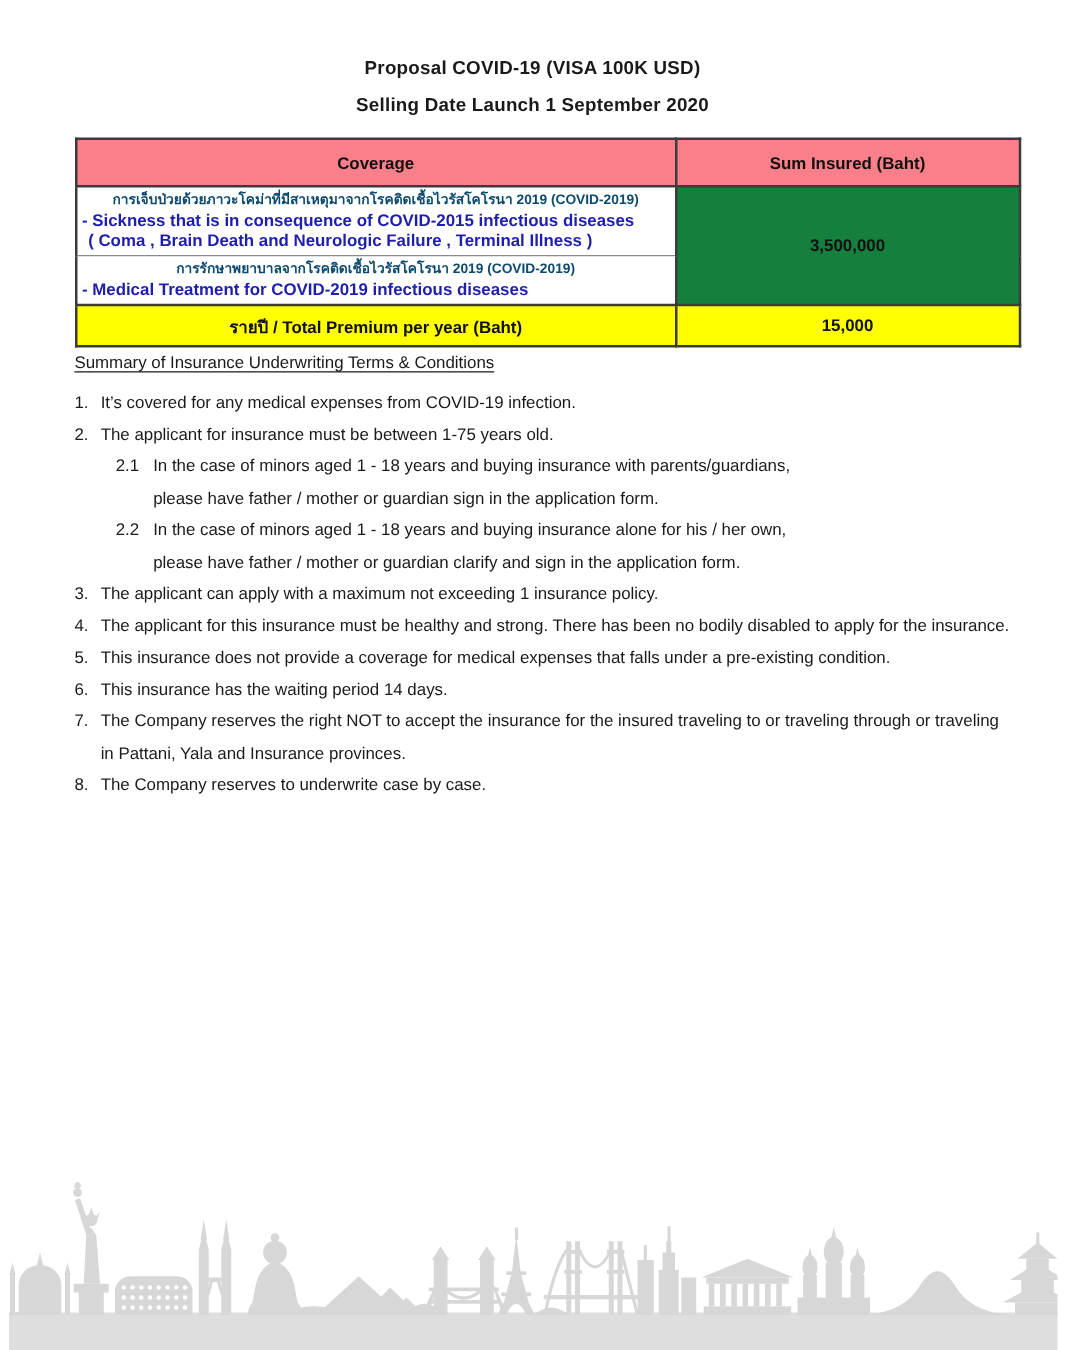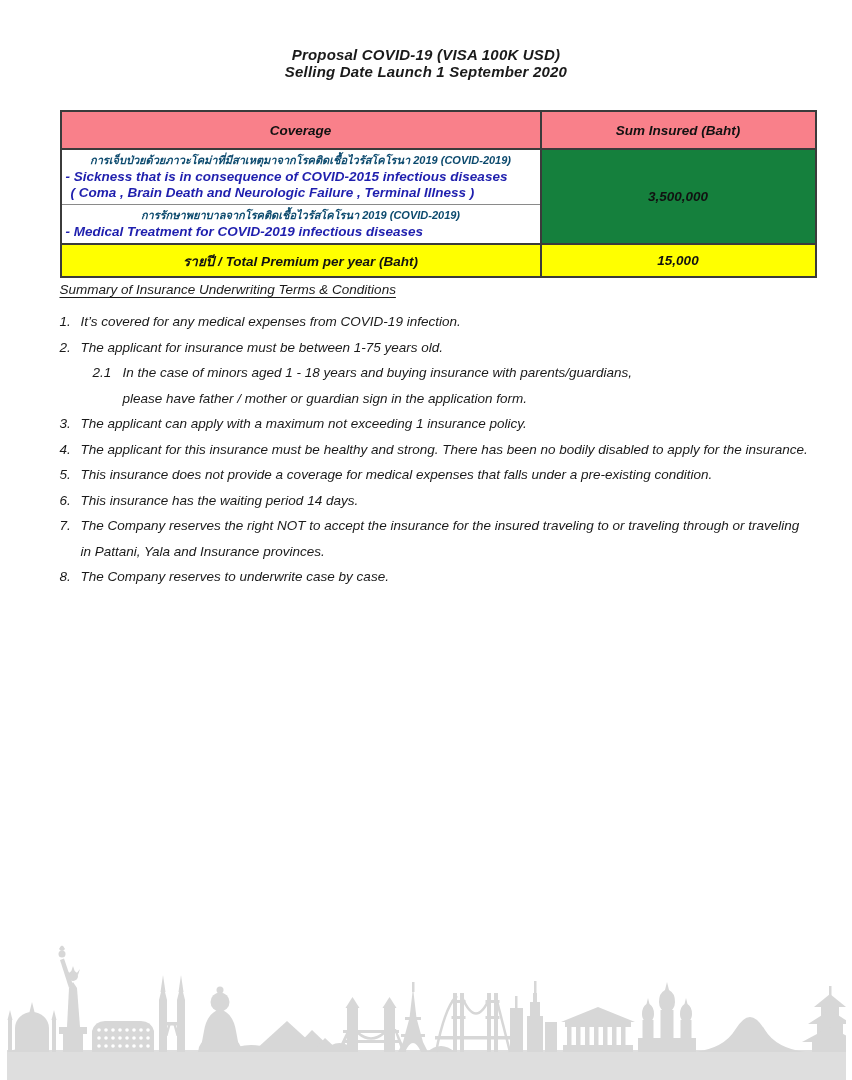--- a/index.html
+++ b/index.html
@@ -1,24 +1,24 @@
 <!DOCTYPE html>
 <html style="--header-pink: #f9808a; --premium-yellow: #ffff00; --english-blue: #1f1fae; --text-black: #1a1a1a; --table-border: #3b3b3b; --silhouette-gray: #d7d7d7; --ground-gray: #dedede;"><head>
 <meta charset="utf-8">
 <style>
   html,body { margin:0; padding:0; background:#ffffff; }
   .page {
     position:relative; width:839px; height:1080px; margin:0 auto;
     background:#ffffff; overflow:hidden;
-    font-family:"Liberation Sans", sans-serif; color:var(--text-black,#1a1a1a);font-style:italic;
+    font-family:"Liberation Sans", sans-serif; color:var(--text-black,#1a1a1a);
   }
   
   .titles { text-align:center; padding-top:46px; }
   .title-line { font-size:15px; font-weight:bold; letter-spacing:0.2px; }
-  .subtitle-line { font-size:15px; font-weight:bold; letter-spacing:0.2px; }
+  .subtitle-line { font-size:15px; font-weight:bold; margin-top:13px; letter-spacing:0.2px; }
 
   
   table.coverage {
     position:absolute; left:53px; top:110px; width:755px;
     border-collapse:collapse; table-layout:fixed;
   }
   table.coverage col.c1 { width:480px; }
   table.coverage col.c2 { width:275px; }
   table.coverage th, table.coverage td { border:2px solid var(--table-border,#3b3b3b); }
   table.coverage th {
@@ -121,20 +121,27 @@
     </div>
 
     <div class="term-item sub">
       <span class="term-num">2.1</span>
       <div class="term-lines">
         <div class="term-line">In the case of minors aged 1 - 18 years and buying insurance with parents/guardians,</div>
         <div class="term-line">please have father / mother or guardian sign in the application form.</div>
       </div>
     </div>
 
+    <div class="term-item sub">
+      <span class="term-num">2.2</span>
+      <div class="term-lines">
+        <div class="term-line">In the case of minors aged 1 - 18 years and buying insurance alone for his / her own,</div>
+        <div class="term-line">please have father / mother or guardian clarify and sign in the application form.</div>
+      </div>
+    </div>
 
     <div class="term-item">
       <span class="term-num">3.</span>
       <div class="term-lines">
           <div class="term-line">The applicant can apply with a maximum not exceeding 1 insurance policy.</div>
         </div>
     </div>
 
     <div class="term-item">
       <span class="term-num">4.</span>

